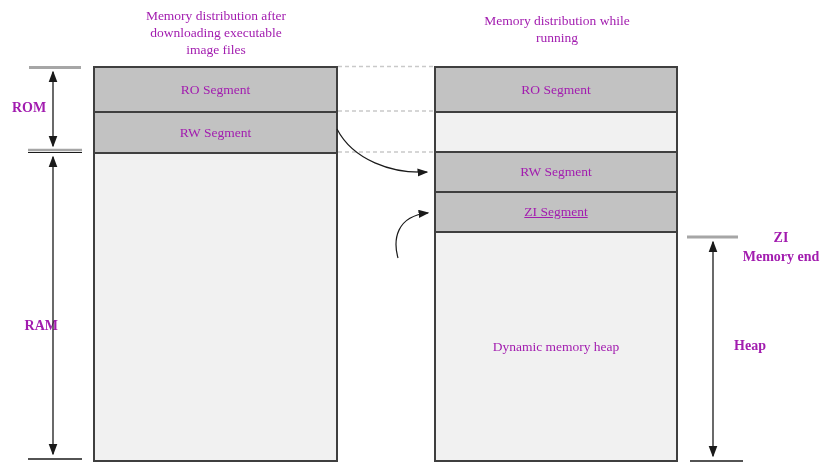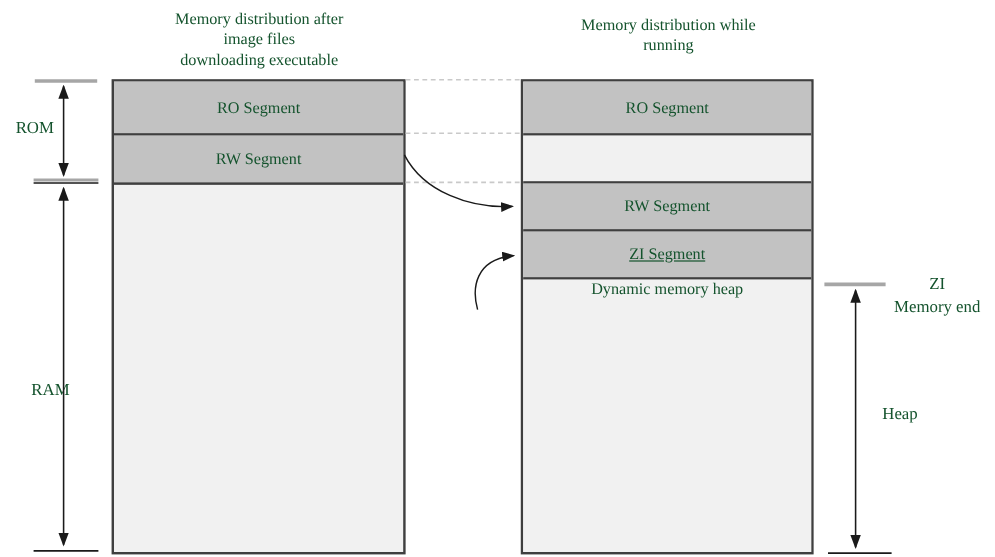--- a/index.html
+++ b/index.html
@@ -2,21 +2,21 @@
 <html style="--segment-fill: #c2c2c2; --light-fill: #f1f1f1; --box-border: #3f3f3f; --dashed-line: #c9c9c9; --tick-gray: #a6a6a6; --arrow: #1a1a1a;"><head>
 <meta charset="utf-8">
 <style>
   html, body { margin: 0; padding: 0; background: #ffffff; }
   #stage {
     position: relative;
     width: 829px;
     height: 464px;
     background: #ffffff;
     font-family: "Liberation Serif", "DejaVu Serif", serif;
-    color: #14532d;
+    color: #a21caf;
     overflow: hidden;
   }
   .title {
     position: absolute;
     text-align: center;
     font-size: 13.5px;
     line-height: 17px;
   }
   .membox {
     position: absolute;
@@ -30,46 +30,48 @@
     align-items: center;
     justify-content: center;
     font-size: 13.5px;
     border-bottom: 2px solid var(--box-border, #3f3f3f);
   }
   .segment.gray { background: var(--segment-fill, #c2c2c2); }
   .segment.light { background: var(--light-fill, #f1f1f1); }
   .heap-area {
     box-sizing: border-box;
     display: flex;
+    align-items: center;
     justify-content: center;
     font-size: 13.5px;
     background: var(--light-fill, #f1f1f1);
   }
   .side-label {
     position: absolute;
     text-align: center;
     font-size: 14px;
     line-height: 19px;
+    font-weight: bold;
   }
   svg.overlay {
     position: absolute;
     left: 0; top: 0;
     width: 829px; height: 464px;
     pointer-events: none;
   }
 </style>
 </head>
 <body>
 
 <div id="stage">
 
   <div class="title" style="left:116px; top:7px; width:200px;">
     <div>Memory distribution after</div>
+    <div>downloading executable</div>
     <div>image files</div>
-    <div>downloading executable</div>
   </div>
 
   <div class="title" style="left:457px; top:12px; width:200px;">
     <div>Memory distribution while</div>
     <div>running</div>
   </div>
 
   <div class="membox" style="left:93px; top:66px; width:245px; height:396px;">
     <div class="segment gray" style="height:45px;">
       <span>RO Segment</span>

